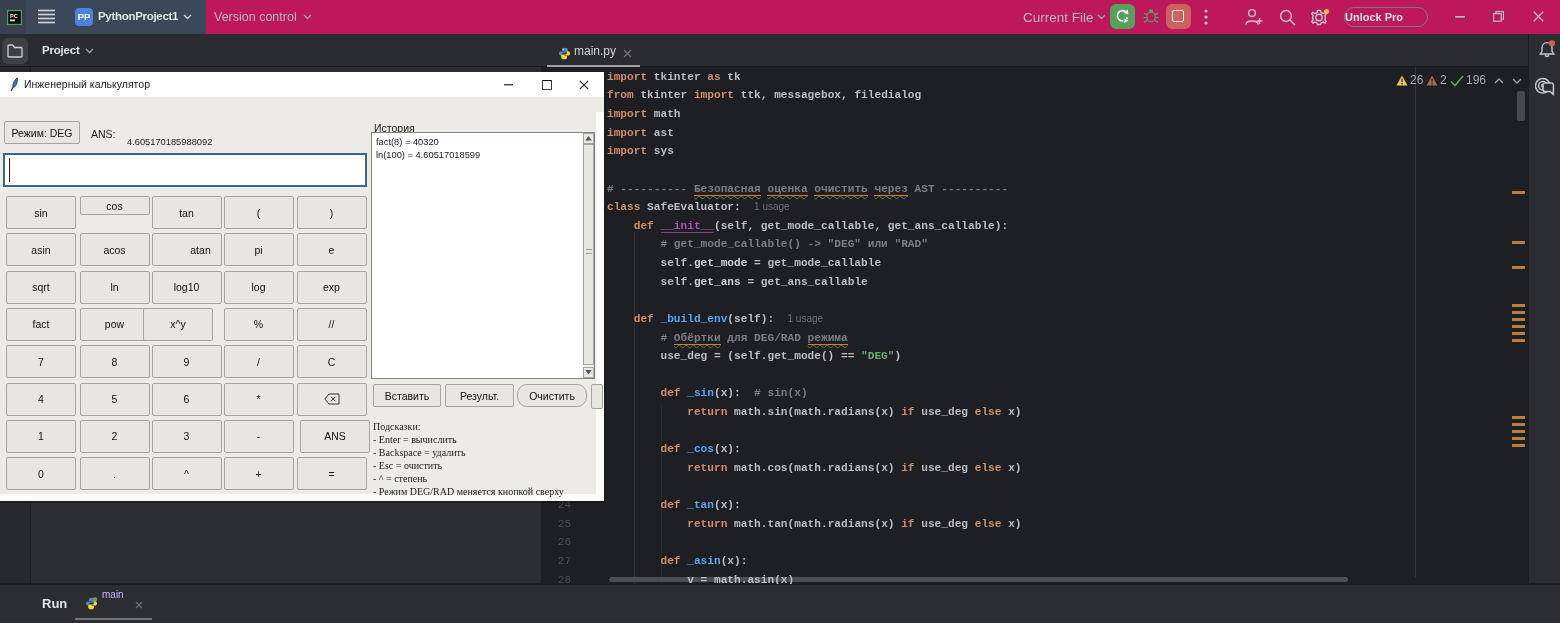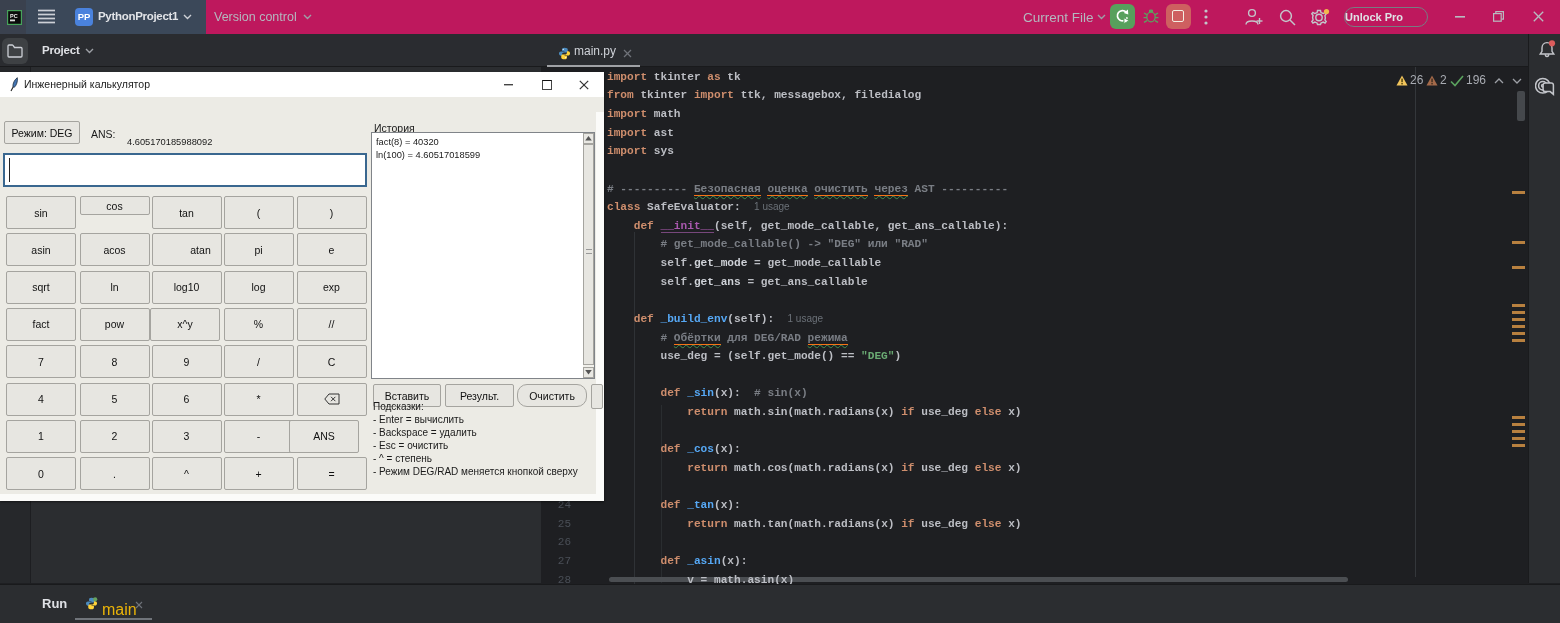--- a/index.html
+++ b/index.html
@@ -298,21 +298,21 @@
       <path d="M 10.3 6.9 L 16.2 6.9 C 17.4 6.9 18.4 7.9 18.4 9.1 L 18.4 18.3 L 15.2 15.6 L 10.3 15.6 C 9.1 15.6 8.1 14.6 8.1 13.4 L 8.1 9.1 C 8.1 7.9 9.1 6.9 10.3 6.9 Z" fill="#2B2D30" stroke="#C3C5CA" stroke-width="1.5"></path>
     </svg>
   </div>
   <div class="abs" id="bottombar">
     <div class="abs t13" style="left:42px;top:11px;font-weight:bold;">Run</div>
     <svg class="abs pyicon" style="left:85px;top:12px" width="13" height="13" viewBox="0 0 16 16">
       <path d="M 7.9 1 C 5.6 1 5 2 5 3.2 L 5 5 L 8 5 L 8 5.6 L 3.6 5.6 C 2.3 5.6 1.2 6.6 1.2 8.1 C 1.2 9.6 2.2 10.7 3.5 10.7 L 5 10.7 L 5 8.9 C 5 7.6 6.1 6.7 7.4 6.7 L 10.4 6.7 C 11.5 6.7 12 5.9 12 4.9 L 12 3.2 C 12 2 11 1 7.9 1 Z" fill="#4B8BBE"></path>
       <path d="M 8.1 15 C 10.4 15 11 14 11 12.8 L 11 11 L 8 11 L 8 10.4 L 12.4 10.4 C 13.7 10.4 14.8 9.4 14.8 7.9 C 14.8 6.4 13.8 5.3 12.5 5.3 L 11 5.3 L 11 7.1 C 11 8.4 9.9 9.3 8.6 9.3 L 5.6 9.3 C 4.5 9.3 4 10.1 4 11.1 L 4 12.8 C 4 14 5 15 8.1 15 Z" fill="#FFD43B"></path>
       <circle cx="12.5" cy="2.8" r="2.6" fill="#67A25F"></circle>
     </svg>
-    <div class="abs" style="left:102px;top:16px;font-size:16px;color:#eab308;">main</div>
+    <div class="abs" style="left:102px;top:4px;font-size:10px;color:#c4b5fd;">main</div>
     <svg class="abs" style="left:135px;top:16px" width="8" height="8" viewBox="0 0 8 8">
         <g stroke="#6F737A" stroke-width="1.1">
           <line x1="1" y1="1" x2="7" y2="7"></line>
           <line x1="7" y1="1" x2="1" y2="7"></line>
         </g>
       </svg>
     <div class="abs" style="left:75px;top:33px;width:77px;height:2px;background:#70747A;"></div>
   </div>
   <div class="abs" id="calc">
     <div class="abs titlebar">
@@ -370,21 +370,21 @@
     <div class="cbtn" style="left:151.5px;top:161.3px;width:70px;height:33px;padding-left:28px;">atan</div>
     <div class="cbtn" style="left:223.5px;top:161.3px;width:70px;height:33px;">pi</div>
     <div class="cbtn" style="left:296.5px;top:161.3px;width:70px;height:33px;">e</div>
     <div class="cbtn" style="left:6px;top:198.6px;width:70px;height:33px;">sqrt</div>
     <div class="cbtn" style="left:79.5px;top:198.6px;width:70px;height:33px;">ln</div>
     <div class="cbtn" style="left:151.5px;top:198.6px;width:70px;height:33px;">log10</div>
     <div class="cbtn" style="left:223.5px;top:198.6px;width:70px;height:33px;">log</div>
     <div class="cbtn" style="left:296.5px;top:198.6px;width:70px;height:33px;">exp</div>
     <div class="cbtn" style="left:6px;top:235.9px;width:70px;height:33px;">fact</div>
     <div class="cbtn" style="left:79.5px;top:235.9px;width:70px;height:33px;">pow</div>
-    <div class="cbtn" style="left:150px;top:235.9px;width:70px;height:33px;">x^y</div>
+    <div class="cbtn" style="left:143px;top:235.9px;width:70px;height:33px;">x^y</div>
     <div class="cbtn" style="left:223.5px;top:235.9px;width:70px;height:33px;">%</div>
     <div class="cbtn" style="left:296.5px;top:235.9px;width:70px;height:33px;">//</div>
     <div class="cbtn" style="left:6px;top:273.2px;width:70px;height:33px;">7</div>
     <div class="cbtn" style="left:79.5px;top:273.2px;width:70px;height:33px;">8</div>
     <div class="cbtn" style="left:151.5px;top:273.2px;width:70px;height:33px;">9</div>
     <div class="cbtn" style="left:223.5px;top:273.2px;width:70px;height:33px;">/</div>
     <div class="cbtn" style="left:296.5px;top:273.2px;width:70px;height:33px;">C</div>
     <div class="cbtn" style="left:6px;top:310.5px;width:70px;height:33px;">4</div>
     <div class="cbtn" style="left:79.5px;top:310.5px;width:70px;height:33px;">5</div>
     <div class="cbtn" style="left:151.5px;top:310.5px;width:70px;height:33px;">6</div>
@@ -395,26 +395,26 @@
           <g stroke="#333" stroke-width="1">
             <line x1="7" y1="3.8" x2="11.4" y2="8.2"></line>
             <line x1="11.4" y1="3.8" x2="7" y2="8.2"></line>
           </g>
         </svg>
       </div>
     <div class="cbtn" style="left:6px;top:347.8px;width:70px;height:33px;">1</div>
     <div class="cbtn" style="left:79.5px;top:347.8px;width:70px;height:33px;">2</div>
     <div class="cbtn" style="left:151.5px;top:347.8px;width:70px;height:33px;">3</div>
     <div class="cbtn" style="left:223.5px;top:347.8px;width:70px;height:33px;">-</div>
-    <div class="cbtn" style="left:289px;top:347.8px;width:70px;height:33px;">ANS</div>
+    <div class="cbtn" style="left:300px;top:347.8px;width:70px;height:33px;">ANS</div>
     <div class="cbtn" style="left:6px;top:385.1px;width:70px;height:33px;">0</div>
     <div class="cbtn" style="left:79.5px;top:385.1px;width:70px;height:33px;">.</div>
     <div class="cbtn" style="left:151.5px;top:385.1px;width:70px;height:33px;">^</div>
     <div class="cbtn" style="left:223.5px;top:385.1px;width:70px;height:33px;">+</div>
     <div class="cbtn" style="left:296.5px;top:385.1px;width:70px;height:33px;">=</div>
-    <div class="abs" id="tips" style="left:373px;top:328px;font-size:10px;color:#1a1a1a;line-height:13px;white-space:pre;">Подсказки:
+    <div class="abs" id="tips" style="left:373px;top:348px;font-size:10px;color:#1a1a1a;line-height:13px;white-space:pre;font-family:Liberation Serif, serif;">Подсказки:
 - Enter = вычислить
 - Backspace = удалить
 - Esc = очистить
 - ^ = степень
 - Режим DEG/RAD меняется кнопкой сверху</div>
   </div>
 </div>
 
 </body></html>

